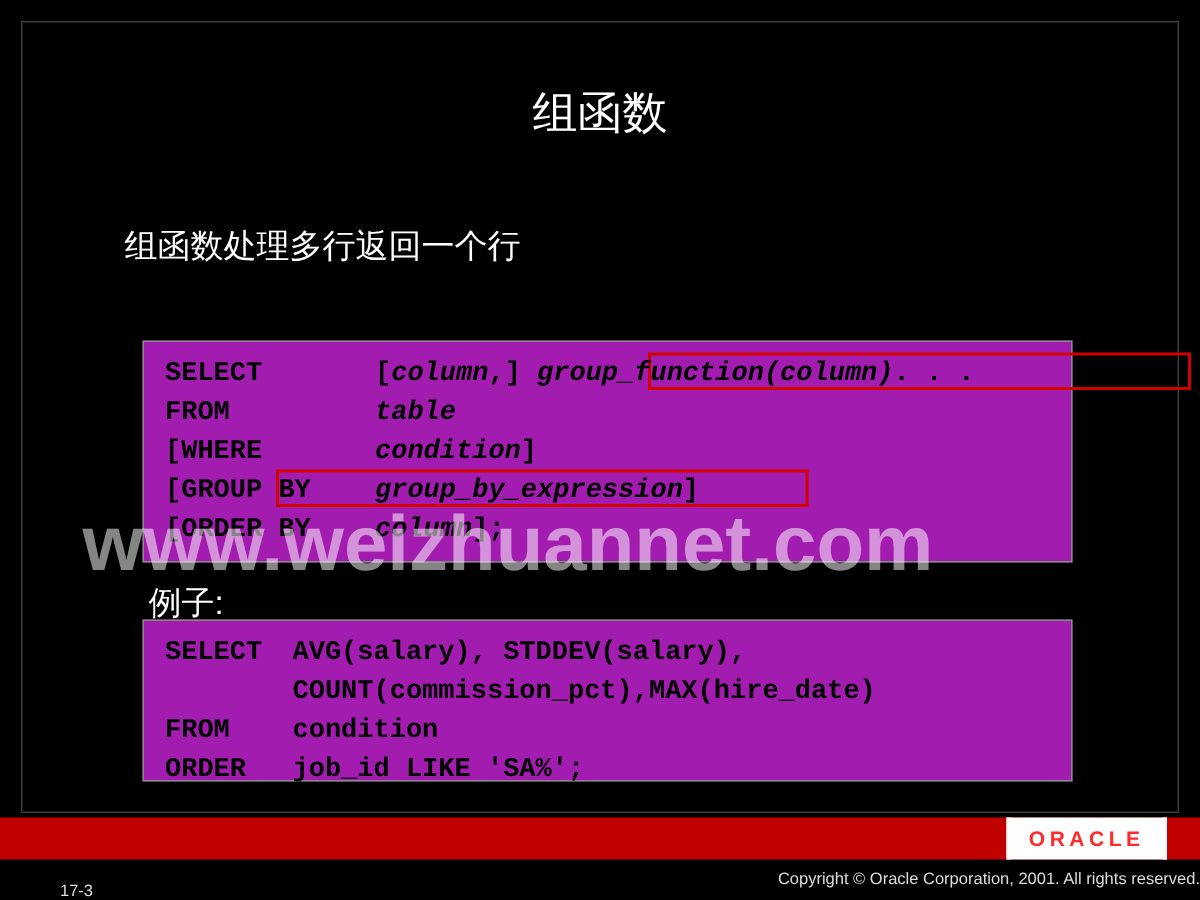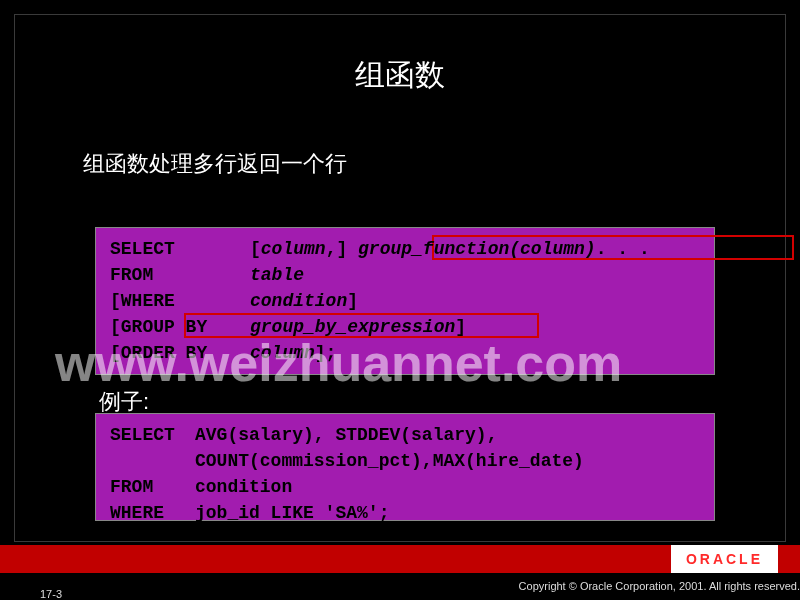--- a/index.html
+++ b/index.html
@@ -137,21 +137,21 @@
       <div class="row"><span class="kw">[GROUP BY</span><span class="it">group_by_expression</span><span>]</span></div>
       <div class="row"><span class="kw">[ORDER BY</span><span class="it">column</span><span>];</span></div>
     </div>
 
     <div class="example-label">例子:</div>
 
     <div class="code-box box2">
       <div class="row"><span class="kw2">SELECT </span><span>AVG(salary), STDDEV(salary),</span></div>
       <div class="row"><span class="kw2">       </span><span>COUNT(commission_pct),MAX(hire_date)</span></div>
       <div class="row"><span class="kw2">FROM   </span><span>condition</span></div>
-      <div class="row"><span class="kw2">WHERE  </span><span>job_id LIKE 'SA%';</span></div>
+      <div class="row"><span class="kw2">ORDER  </span><span>job_id LIKE 'SA%';</span></div>
     </div>
 
     <div class="watermark">www.weizhuannet.com</div>
   </div>
 
   <div class="red-bar"></div>
   <div class="oracle-badge">ORACLE</div>
   <div class="pagenum">17-3</div>
   <div class="copyright">Copyright © Oracle Corporation,  2001. All rights reserved.</div>
 </div>

